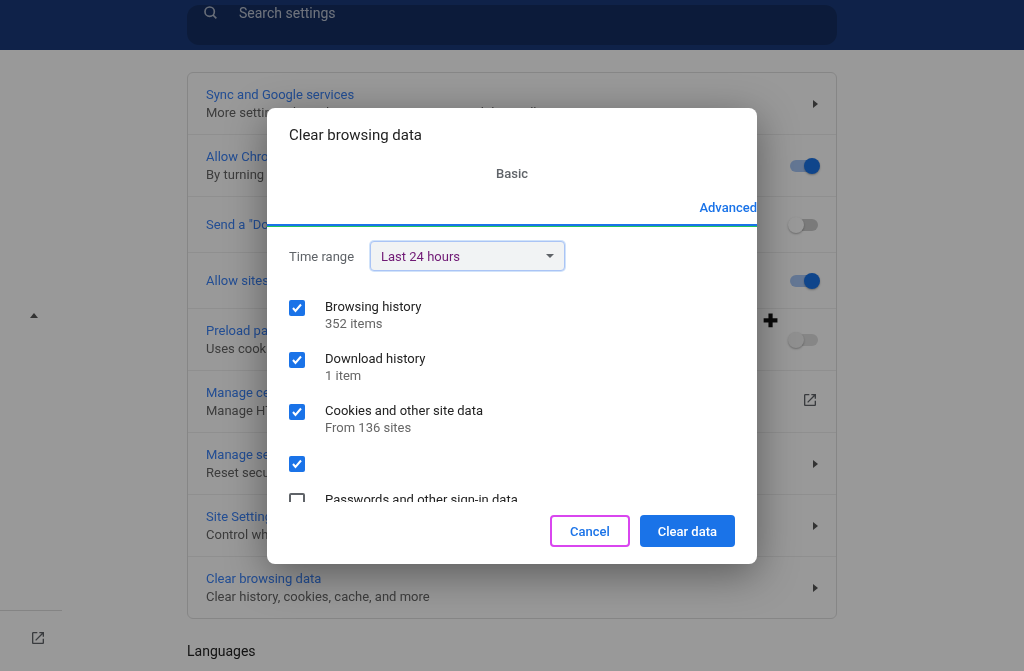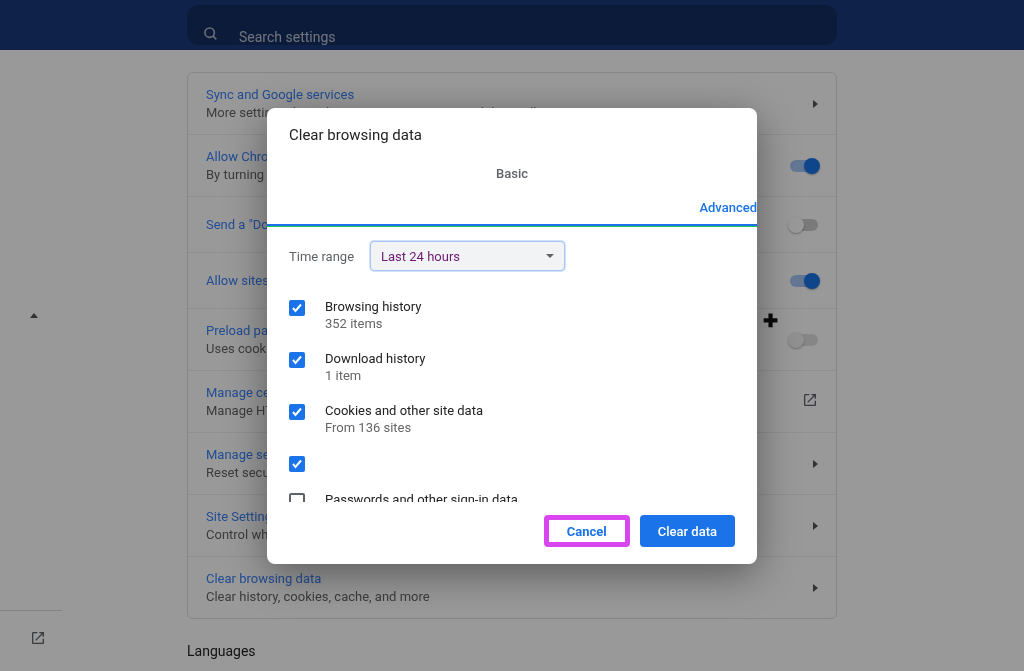--- a/index.html
+++ b/index.html
@@ -20,21 +20,21 @@
       display: flex;
       justify-content: center;
       align-items: center;
     }
     .search-bar {
       width: 650px;
       height: 40px;
       background: rgba(0,0,0,0.2);
       border-radius: 12px;
       display: flex;
-      align-items: flex-end;
+      align-items: flex-start;
       padding: 0 16px;
       color: rgba(255,255,255,0.7);
     }
     .search-icon { margin-right: 20px; opacity: 0.8; }
     .search-placeholder { font-size: 14px; color: rgba(255,255,255,0.7); }
     
     .main-card {
       width: 650px;
       margin: 22px auto 0;
       border: 1px solid #e0e0e0;
@@ -207,21 +207,21 @@
     .btn {
       height: 32px;
       border-radius: 4px;
       padding: 0 18px;
       font-size: 13px;
       font-weight: 500;
       display: flex;
       align-items: center;
       cursor: pointer;
     }
-    .btn.secondary { border: 5px solid #d946ef; background: #fff; color: #1a73e8; font-weight: bold; }
+    .btn.secondary { border: 2px solid #d946ef; background: #fff; color: #1a73e8; }
     .btn.primary { border: none; background: #1a73e8; color: #fff; }
     
     .plus-peek {
       position: absolute;
       top: 310px;
       left: 763px;
       font-size: 18px;
       font-weight: bold;
       color: #111;
     }

